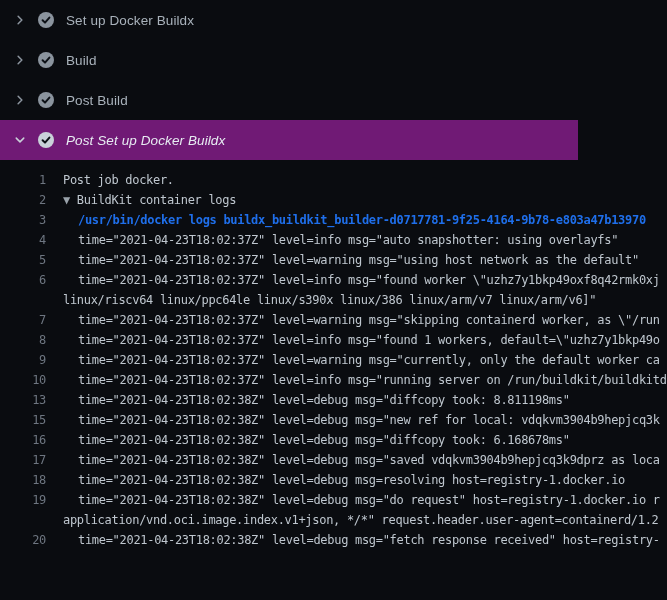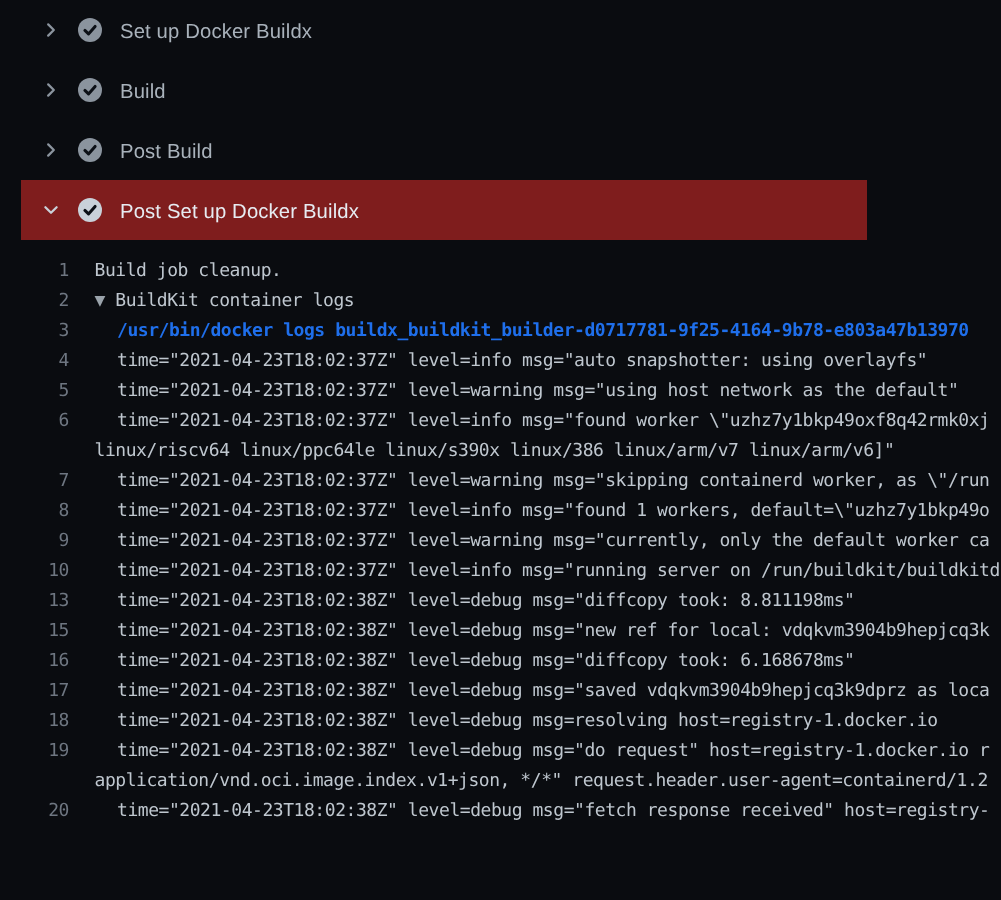--- a/index.html
+++ b/index.html
@@ -3,27 +3,27 @@
 <meta charset="utf-8">
 <style>
   * { margin:0; padding:0; box-sizing:border-box; }
   html,body { width:667px; height:600px; overflow:hidden; }
   body {
     background:#0a0c10;
     font-family:"Liberation Sans", sans-serif;
     position:relative;
   }
   
-  .sections { width:578px;padding-left:14px; }
+  .sections { width:578px; }
   .section-row {
     display:flex; align-items:center;
     height:40px; padding-left:14px;
     cursor:pointer;
   }
-  .section-row.expanded { background:#7f1d1d; }
+  .section-row.expanded { background:#701a75;font-style:italic; }
   .chev { width:12px; height:12px; flex:0 0 12px; margin-right:12px; }
   .status { width:16px; height:16px; flex:0 0 16px; margin-right:12px; }
   .section-label {
     font-size:13.5px; color:#a9b2bb; letter-spacing:.1px;
   }
   .section-row.expanded .section-label { color:#e7ecf2; }
   
   .log {
     padding-top:10px;
     font-family:"DejaVu Sans Mono","Liberation Mono",monospace;
@@ -77,21 +77,21 @@
         <path d="M3 5.5 L8 10.5 L13 5.5" fill="none" stroke="#c9d1d9" stroke-width="2" stroke-linecap="round" stroke-linejoin="round"></path>
       </svg>
       <svg viewBox="0 0 16 16" class="status">
         <circle cx="8" cy="8" r="8" fill="#c9d1d9"></circle>
         <path d="M4.6 8.3 L7 10.6 L11.4 5.6" fill="none" stroke="#0c1016" stroke-width="2" stroke-linecap="round" stroke-linejoin="round"></path>
       </svg>
       <span class="section-label">Post Set up Docker Buildx</span>
     </div>
   </div>
 <div class="log">
-    <div class="log-row"><span class="num">1</span><span class="txt ind0">Build job cleanup.</span></div>
+    <div class="log-row"><span class="num">1</span><span class="txt ind0">Post job docker.</span></div>
     <div class="log-row"><span class="num">2</span><span class="txt ind0 grp"><span class="tri">▼ </span><span>BuildKit container logs</span></span></div>
     <div class="log-row"><span class="num">3</span><span class="txt ind1 cmd">/usr/bin/docker logs buildx_buildkit_builder-d0717781-9f25-4164-9b78-e803a47b13970</span></div>
     <div class="log-row"><span class="num">4</span><span class="txt ind1">time="2021-04-23T18:02:37Z" level=info msg="auto snapshotter: using overlayfs"</span></div>
     <div class="log-row"><span class="num">5</span><span class="txt ind1">time="2021-04-23T18:02:37Z" level=warning msg="using host network as the default"</span></div>
     <div class="log-row"><span class="num">6</span><span class="txt ind1">time="2021-04-23T18:02:37Z" level=info msg="found worker \"uzhz7y1bkp49oxf8q42rmk0xj</span></div>
     <div class="log-row"><span class="num"></span><span class="txt ind0">linux/riscv64 linux/ppc64le linux/s390x linux/386 linux/arm/v7 linux/arm/v6]"</span></div>
     <div class="log-row"><span class="num">7</span><span class="txt ind1">time="2021-04-23T18:02:37Z" level=warning msg="skipping containerd worker, as \"/run</span></div>
     <div class="log-row"><span class="num">8</span><span class="txt ind1">time="2021-04-23T18:02:37Z" level=info msg="found 1 workers, default=\"uzhz7y1bkp49o</span></div>
     <div class="log-row"><span class="num">9</span><span class="txt ind1">time="2021-04-23T18:02:37Z" level=warning msg="currently, only the default worker ca</span></div>
     <div class="log-row"><span class="num">10</span><span class="txt ind1">time="2021-04-23T18:02:37Z" level=info msg="running server on /run/buildkit/buildkitd</span></div>

